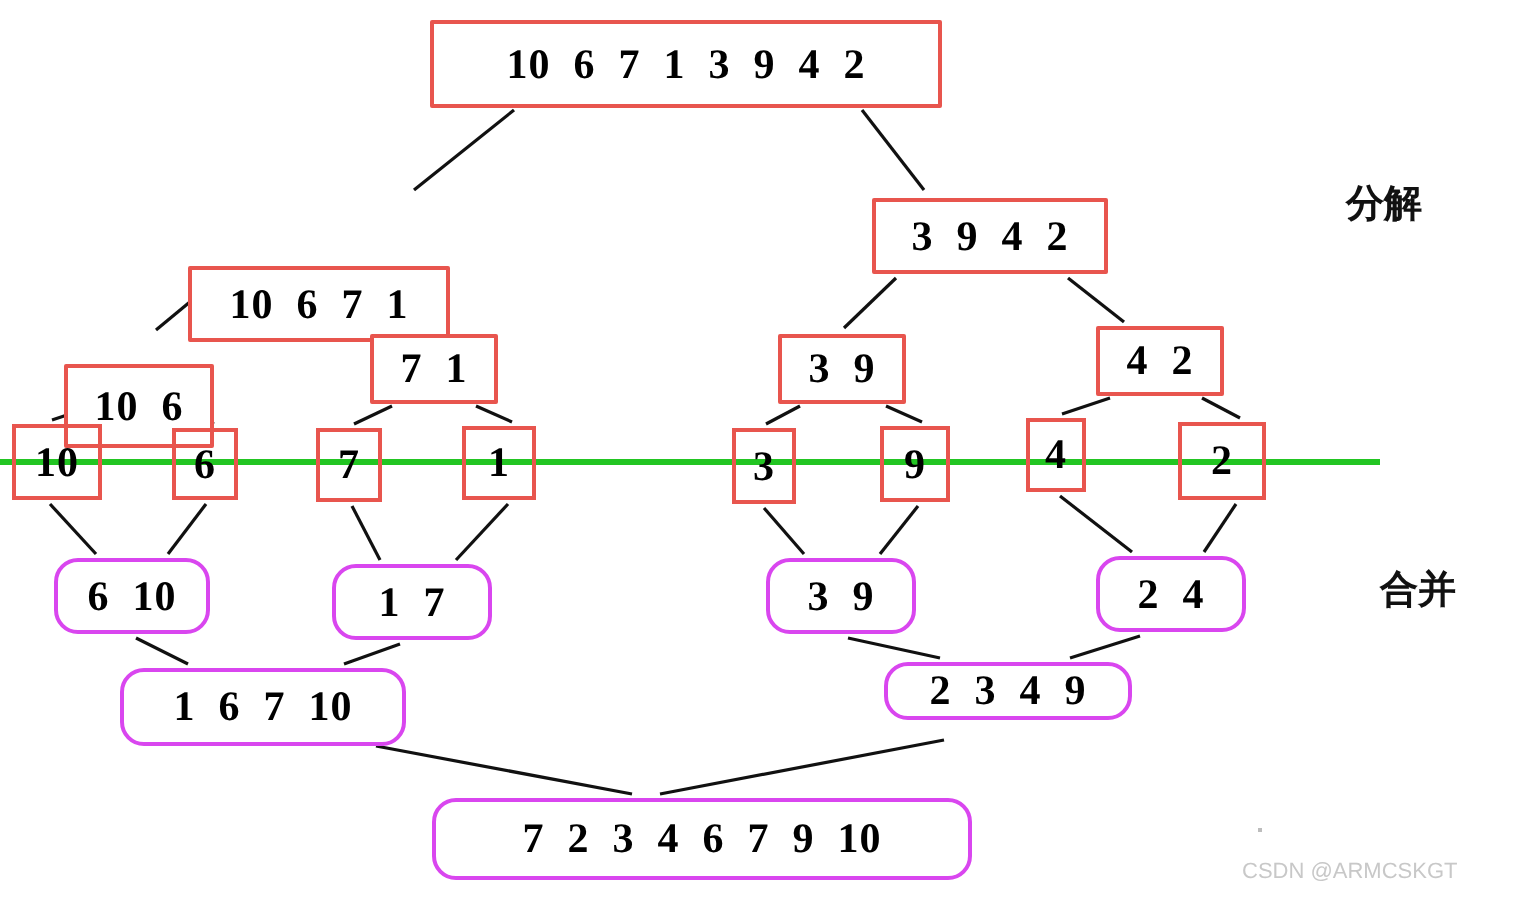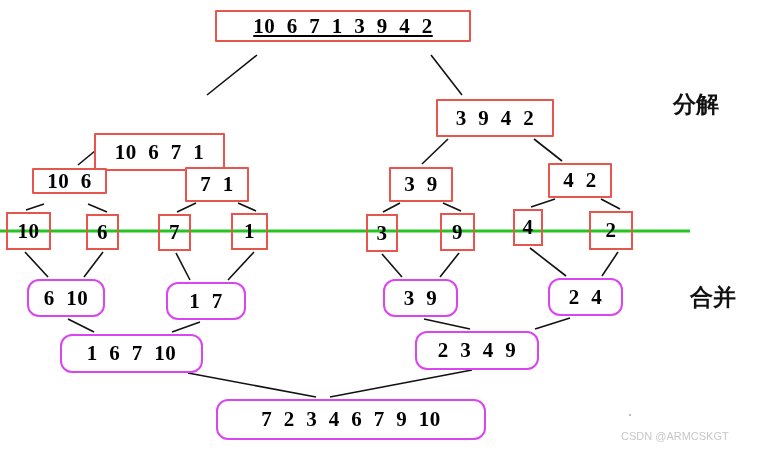--- a/index.html
+++ b/index.html
@@ -46,21 +46,21 @@
     font-size: 21px;
   }
   .leaf-node {
     border: 2px solid #e8554e;
     font-size: 21px;
     background: transparent;
   }
   .side-label {
     position: absolute;
     font-family: Liberation Serif, serif;
-    font-size: 23px;
+    font-size: 19px;
     font-weight: bold;
     color: #111111;
     white-space: pre;
   }
   .watermark {
     position: absolute;
     font-family: "Liberation Sans", "DejaVu Sans", sans-serif;
     font-size: 11px;
     color: #c8c8c8;
     white-space: pre;
@@ -105,43 +105,43 @@
         <line x1="200" y1="322" x2="172" y2="332" stroke="#111111" stroke-width="1.6"></line>
         <line x1="424" y1="319" x2="470" y2="329" stroke="#111111" stroke-width="1.6"></line>
         <line x1="570" y1="318" x2="535" y2="329" stroke="#111111" stroke-width="1.6"></line>
         <line x1="188" y1="373" x2="316" y2="397" stroke="#111111" stroke-width="1.6"></line>
         <line x1="472" y1="370" x2="330" y2="397" stroke="#111111" stroke-width="1.6"></line>
       </g>
     <line id="divider-line" stroke="#22c522" stroke-width="3" x1="0" y1="231" x2="690" y2="231"></line>
   </svg>
 
   <div id="split-nodes-layer">
-      <div class="node split-node" style="left: 215px; top: 10px; width: 256px; height: 32px; text-decoration: underline;">10  6  7  1  3  9  4  2</div>
+      <div class="node split-node" style="left: 215px; top: 10px; width: 256px; height: 44px;">10  6  7  1  3  9  4  2</div>
       <div class="node split-node" style="left: 94px; top: 101px; width: 131px; height: 38px; margin-top: 32px;">10  6  7  1</div>
       <div class="node split-node" style="left: 436px; top: 99px; width: 118px; height: 38px;">3  9  4  2</div>
-      <div class="node split-node" style="left: 32px; top: 168px; width: 75px; height: 26px;">10  6</div>
+      <div class="node split-node" style="left: 32px; top: 182px; width: 75px; height: 42px;">10  6</div>
       <div class="node split-node" style="left: 185px; top: 167px; width: 64px; height: 35px;">7  1</div>
       <div class="node split-node" style="left: 389px; top: 167px; width: 64px; height: 35px;">3  9</div>
       <div class="node split-node" style="left: 548px; top: 163px; width: 64px; height: 35px;">4  2</div>
       <div class="node leaf-node" style="left: 6px; top: 212px; width: 45px; height: 38px;">10</div>
       <div class="node leaf-node" style="left: 86px; top: 214px; width: 33px; height: 36px;">6</div>
       <div class="node leaf-node" style="left: 158px; top: 214px; width: 33px; height: 37px;">7</div>
       <div class="node leaf-node" style="left: 231px; top: 213px; width: 37px; height: 37px;">1</div>
       <div class="node leaf-node" style="left: 366px; top: 214px; width: 32px; height: 38px;">3</div>
       <div class="node leaf-node" style="left: 440px; top: 213px; width: 35px; height: 38px;">9</div>
       <div class="node leaf-node" style="left: 513px; top: 209px; width: 30px; height: 37px;">4</div>
       <div class="node leaf-node" style="left: 589px; top: 211px; width: 44px; height: 39px;">2</div>
     </div>
   <div id="merge-nodes-layer">
       <div class="node merge-node" style="left: 27px; top: 279px; width: 78px; height: 38px;">6  10</div>
       <div class="node merge-node" style="left: 166px; top: 282px; width: 80px; height: 38px;">1  7</div>
       <div class="node merge-node" style="left: 383px; top: 279px; width: 75px; height: 38px;">3  9</div>
       <div class="node merge-node" style="left: 548px; top: 278px; width: 75px; height: 38px;">2  4</div>
       <div class="node merge-node" style="left: 60px; top: 334px; width: 143px; height: 39px;">1  6  7  10</div>
-      <div class="node merge-node" style="left: 415px; top: 331px; width: 124px; height: 39px;">2  3  4  9</div>
+      <div class="node merge-node" style="left: 442px; top: 331px; width: 124px; height: 29px;">2  3  4  9</div>
       <div class="node merge-node" style="left: 216px; top: 399px; width: 270px; height: 41px;">7  2  3  4  6  7  9  10</div>
     </div>
 
   <div class="side-label" id="label-decompose" style="left: 673px; top: 89px;">分解</div>
   <div class="side-label" id="label-merge" style="left: 690px; top: 282px;">合并</div>
 
   <div class="dot-mark" id="dot-mark" style="left: 629px; top: 414px;"></div>
   <div class="watermark" id="watermark" style="left: 621px; top: 430px;">CSDN @ARMCSKGT</div>
 </div>
 

